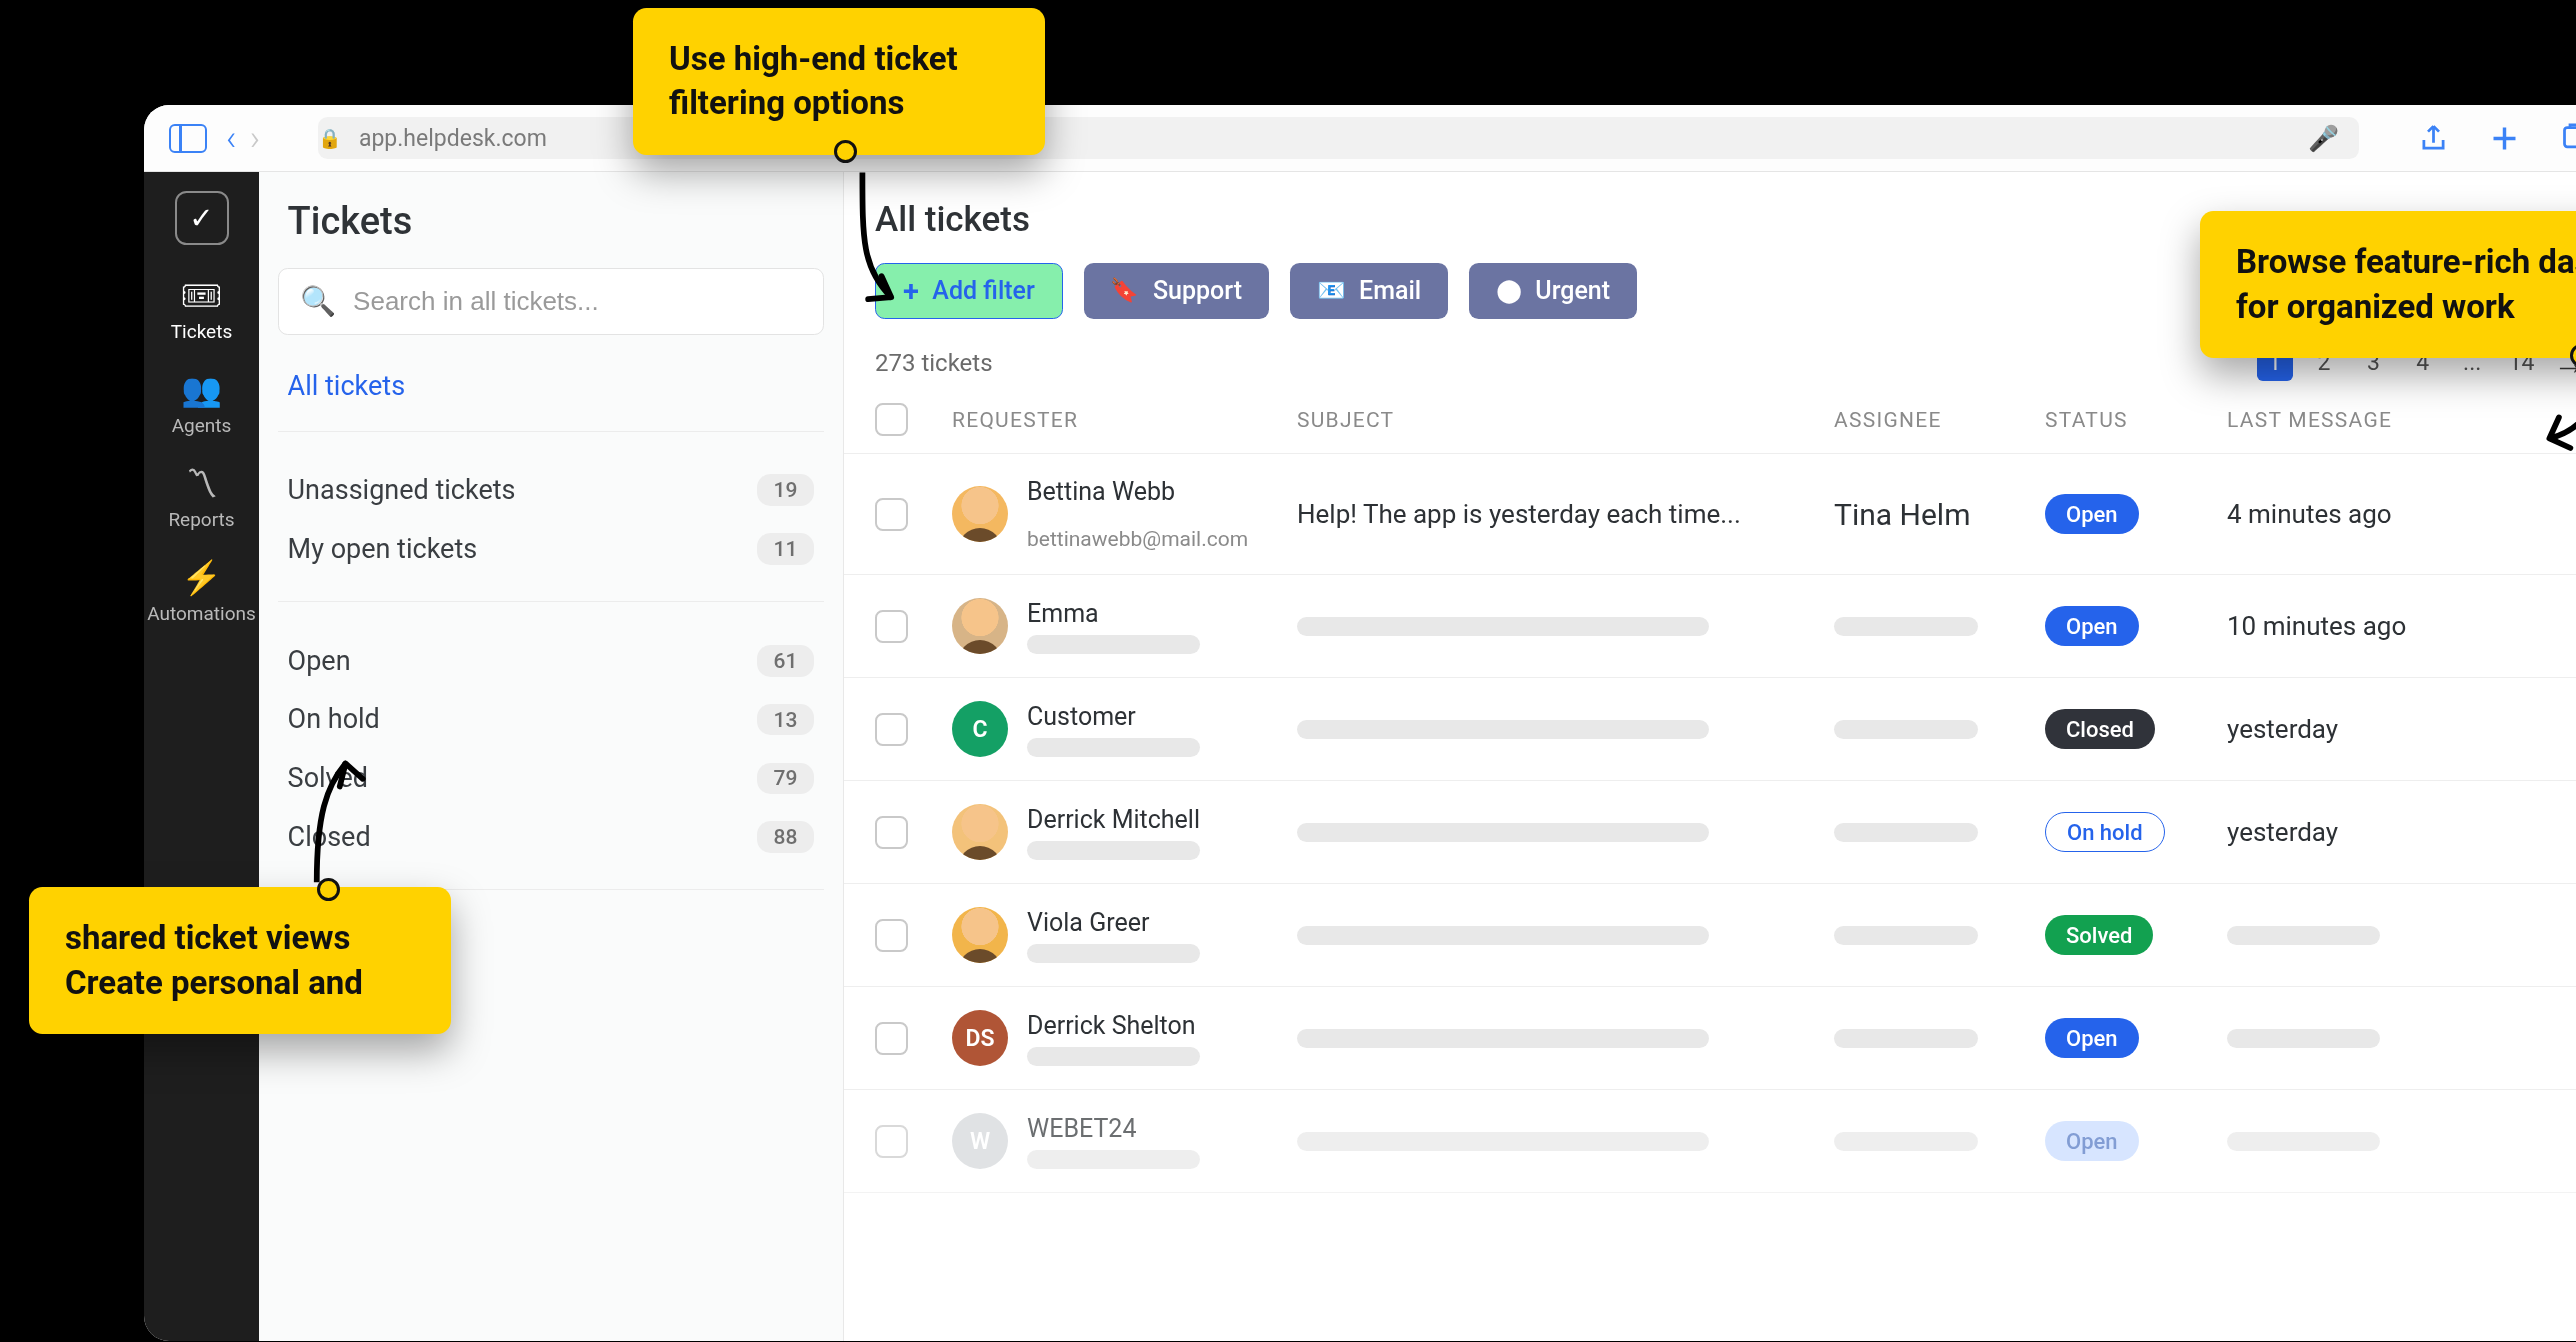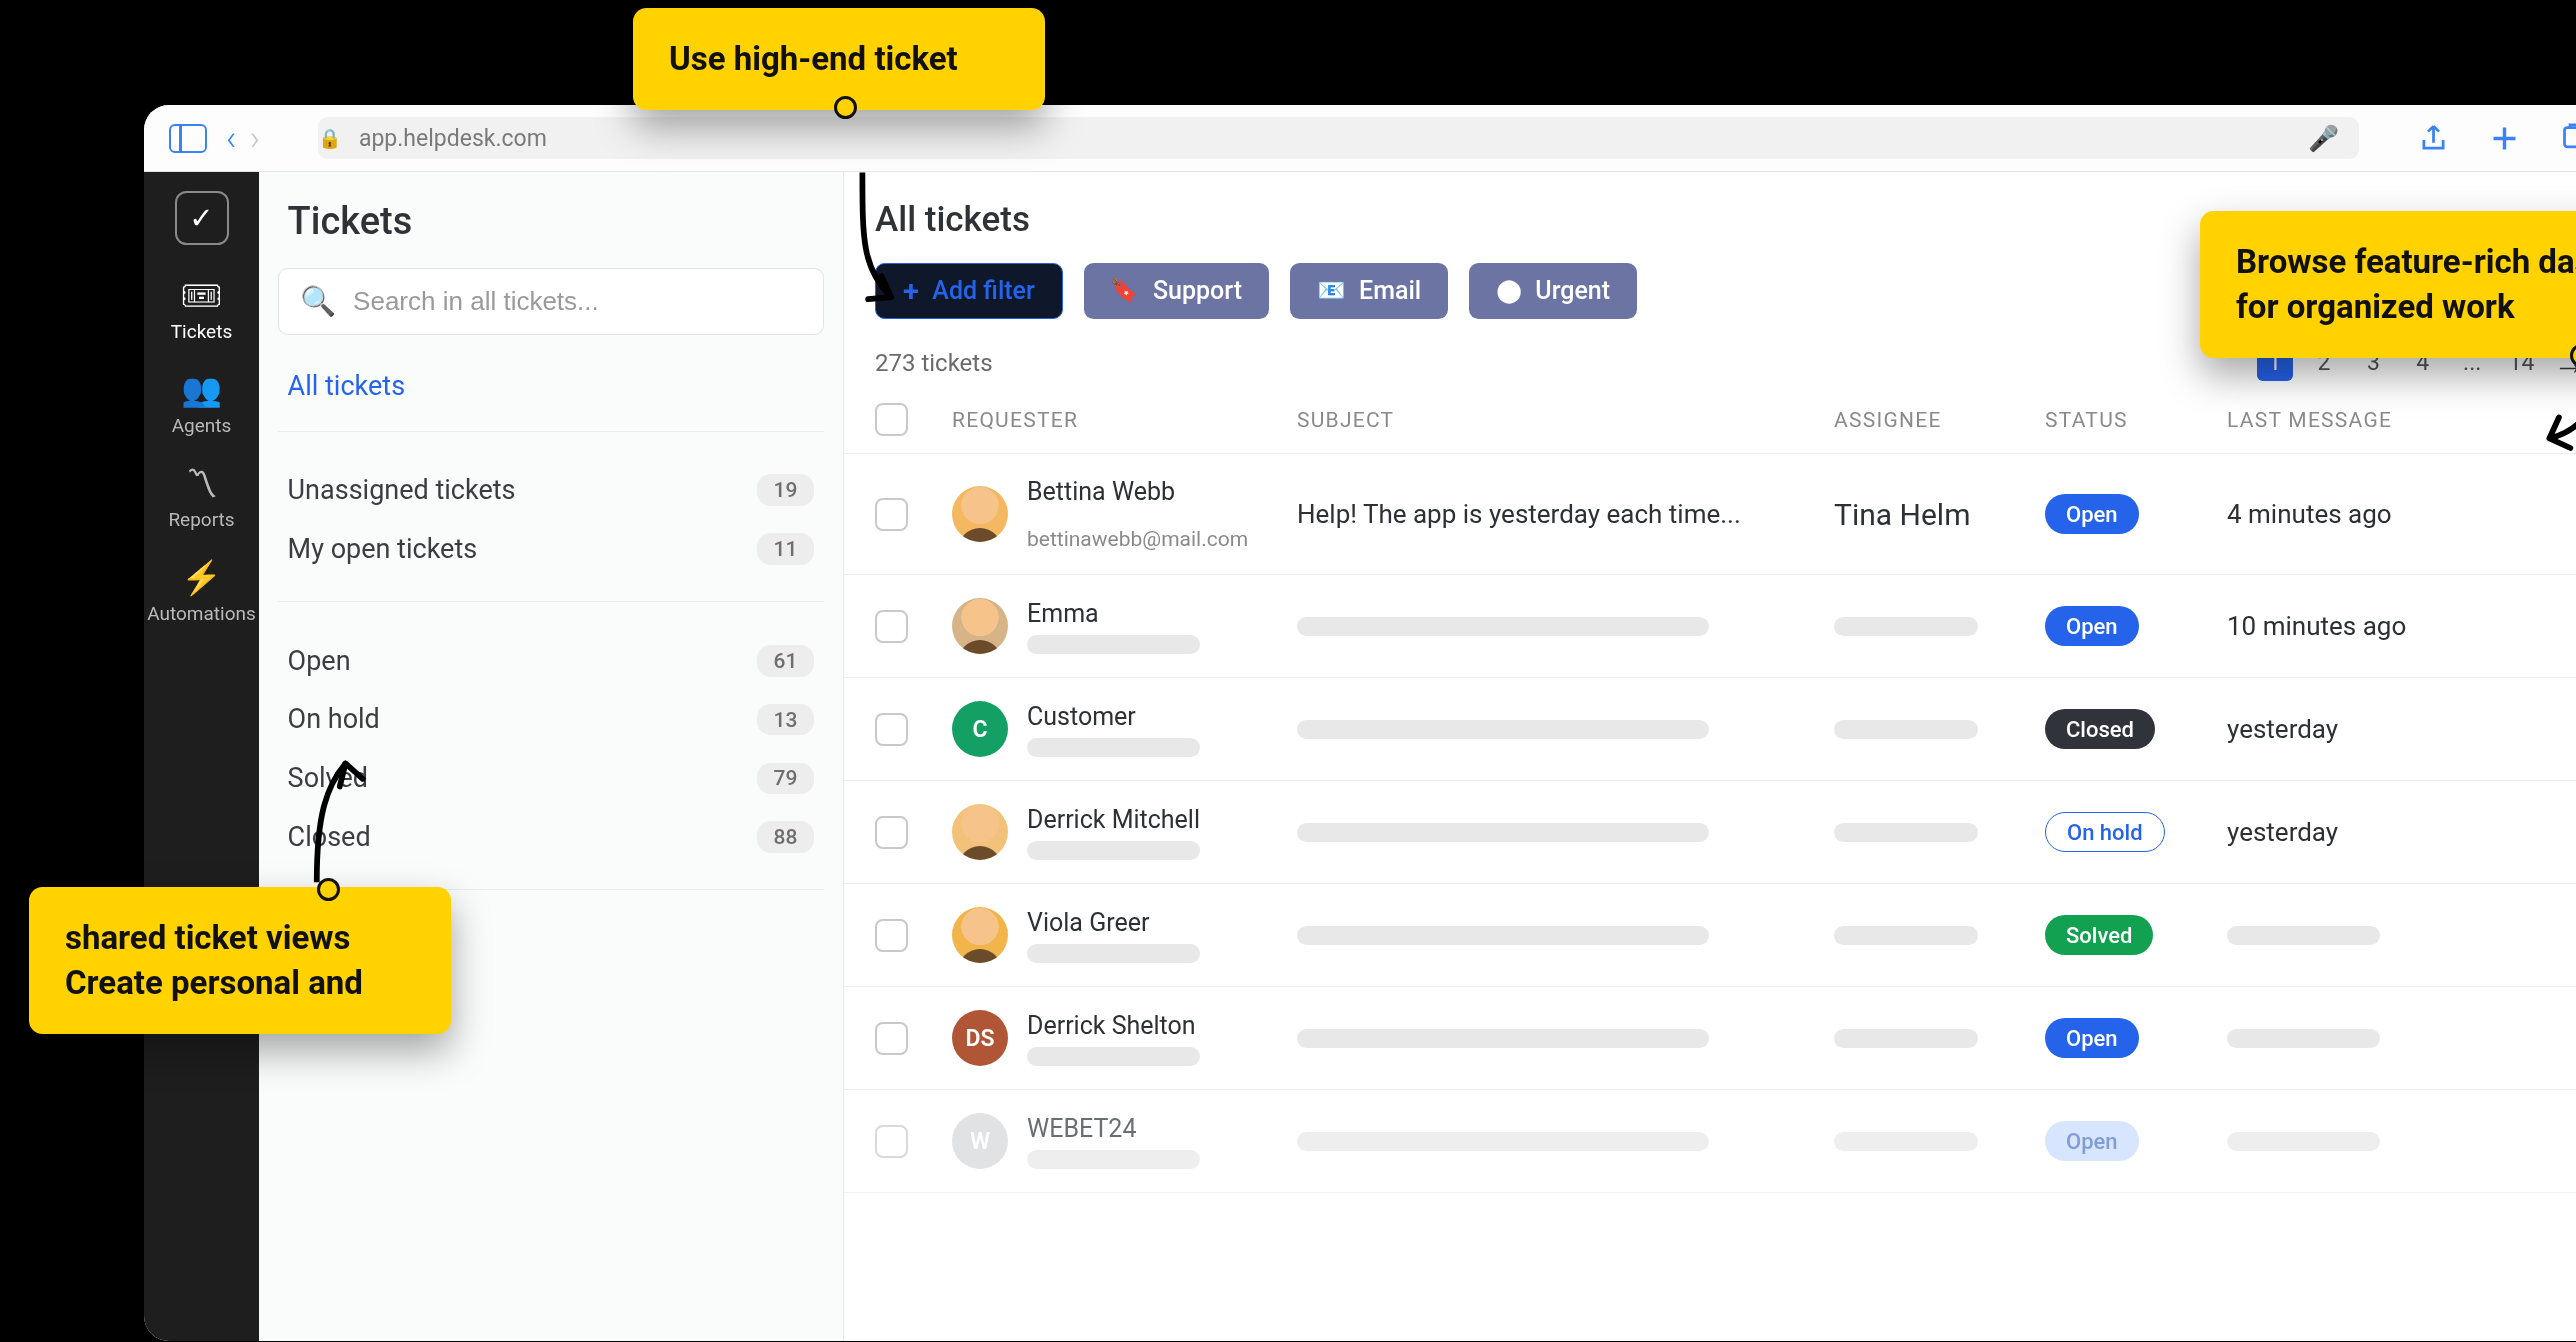--- a/index.html
+++ b/index.html
@@ -166,21 +166,21 @@
   .main-title {
     font-size: 35px; color:#2f3337; font-weight:500; padding: 9.6px 0 23px 0;
   }
   .filter-row { display:flex; align-items:center; gap:21px; }
   .pill {
     display:inline-flex; align-items:center; gap:13.4px;
     height: 56px; padding: 0 27px;
     border-radius: 9.6px; font-size: 25px; font-weight:500;
     cursor:pointer;
   }
-  .pill.add { background:#0f172a; border:1.9px solid #2563eb; color:#2563eb; }
+  .pill.add { background:#86efac; border:1.9px solid #2563eb; color:#2563eb; }
   .pill.tag { background:#6b74a2; color:#fff; }
   .pill.tag .ico { font-size:23px; }
   .pill.save { background:#fff; border:1.9px solid #2563eb; color:#2563eb; margin-left:auto; }
   .pill .plus{ font-size:29px; font-weight:600; line-height:0;}
 
   .count-pag {
     display:flex; align-items:center; justify-content:space-between;
     padding: 19px 31px 13.4px 31px;
     color:#6b6b6b; font-size:24px;
   }
@@ -277,20 +277,21 @@
   
   .arrow-svg { position:absolute; z-index:9; }
 </style>
 </head>
 <body>
 
 <div class="stage">
 
   <div class="callout co-top">
     <div>Use high-end ticket</div>
+    <div>filtering options</div>
   </div>
   <svg class="arrow-svg" style="top:163px; left:824px;" width="96" height="163" viewBox="0 0 100 170">
     <path d="M40 10 C 40 80, 40 110, 70 140" stroke="#000" stroke-width="6" fill="none"></path>
     <path d="M70 140 l-10 -22 M70 140 l-24 2" stroke="#000" stroke-width="6" fill="none" stroke-linecap="round"></path>
   </svg>
 
   <div class="callout co-left">
     <div>shared ticket views</div>
     <div>Create personal and</div>
   </div>

